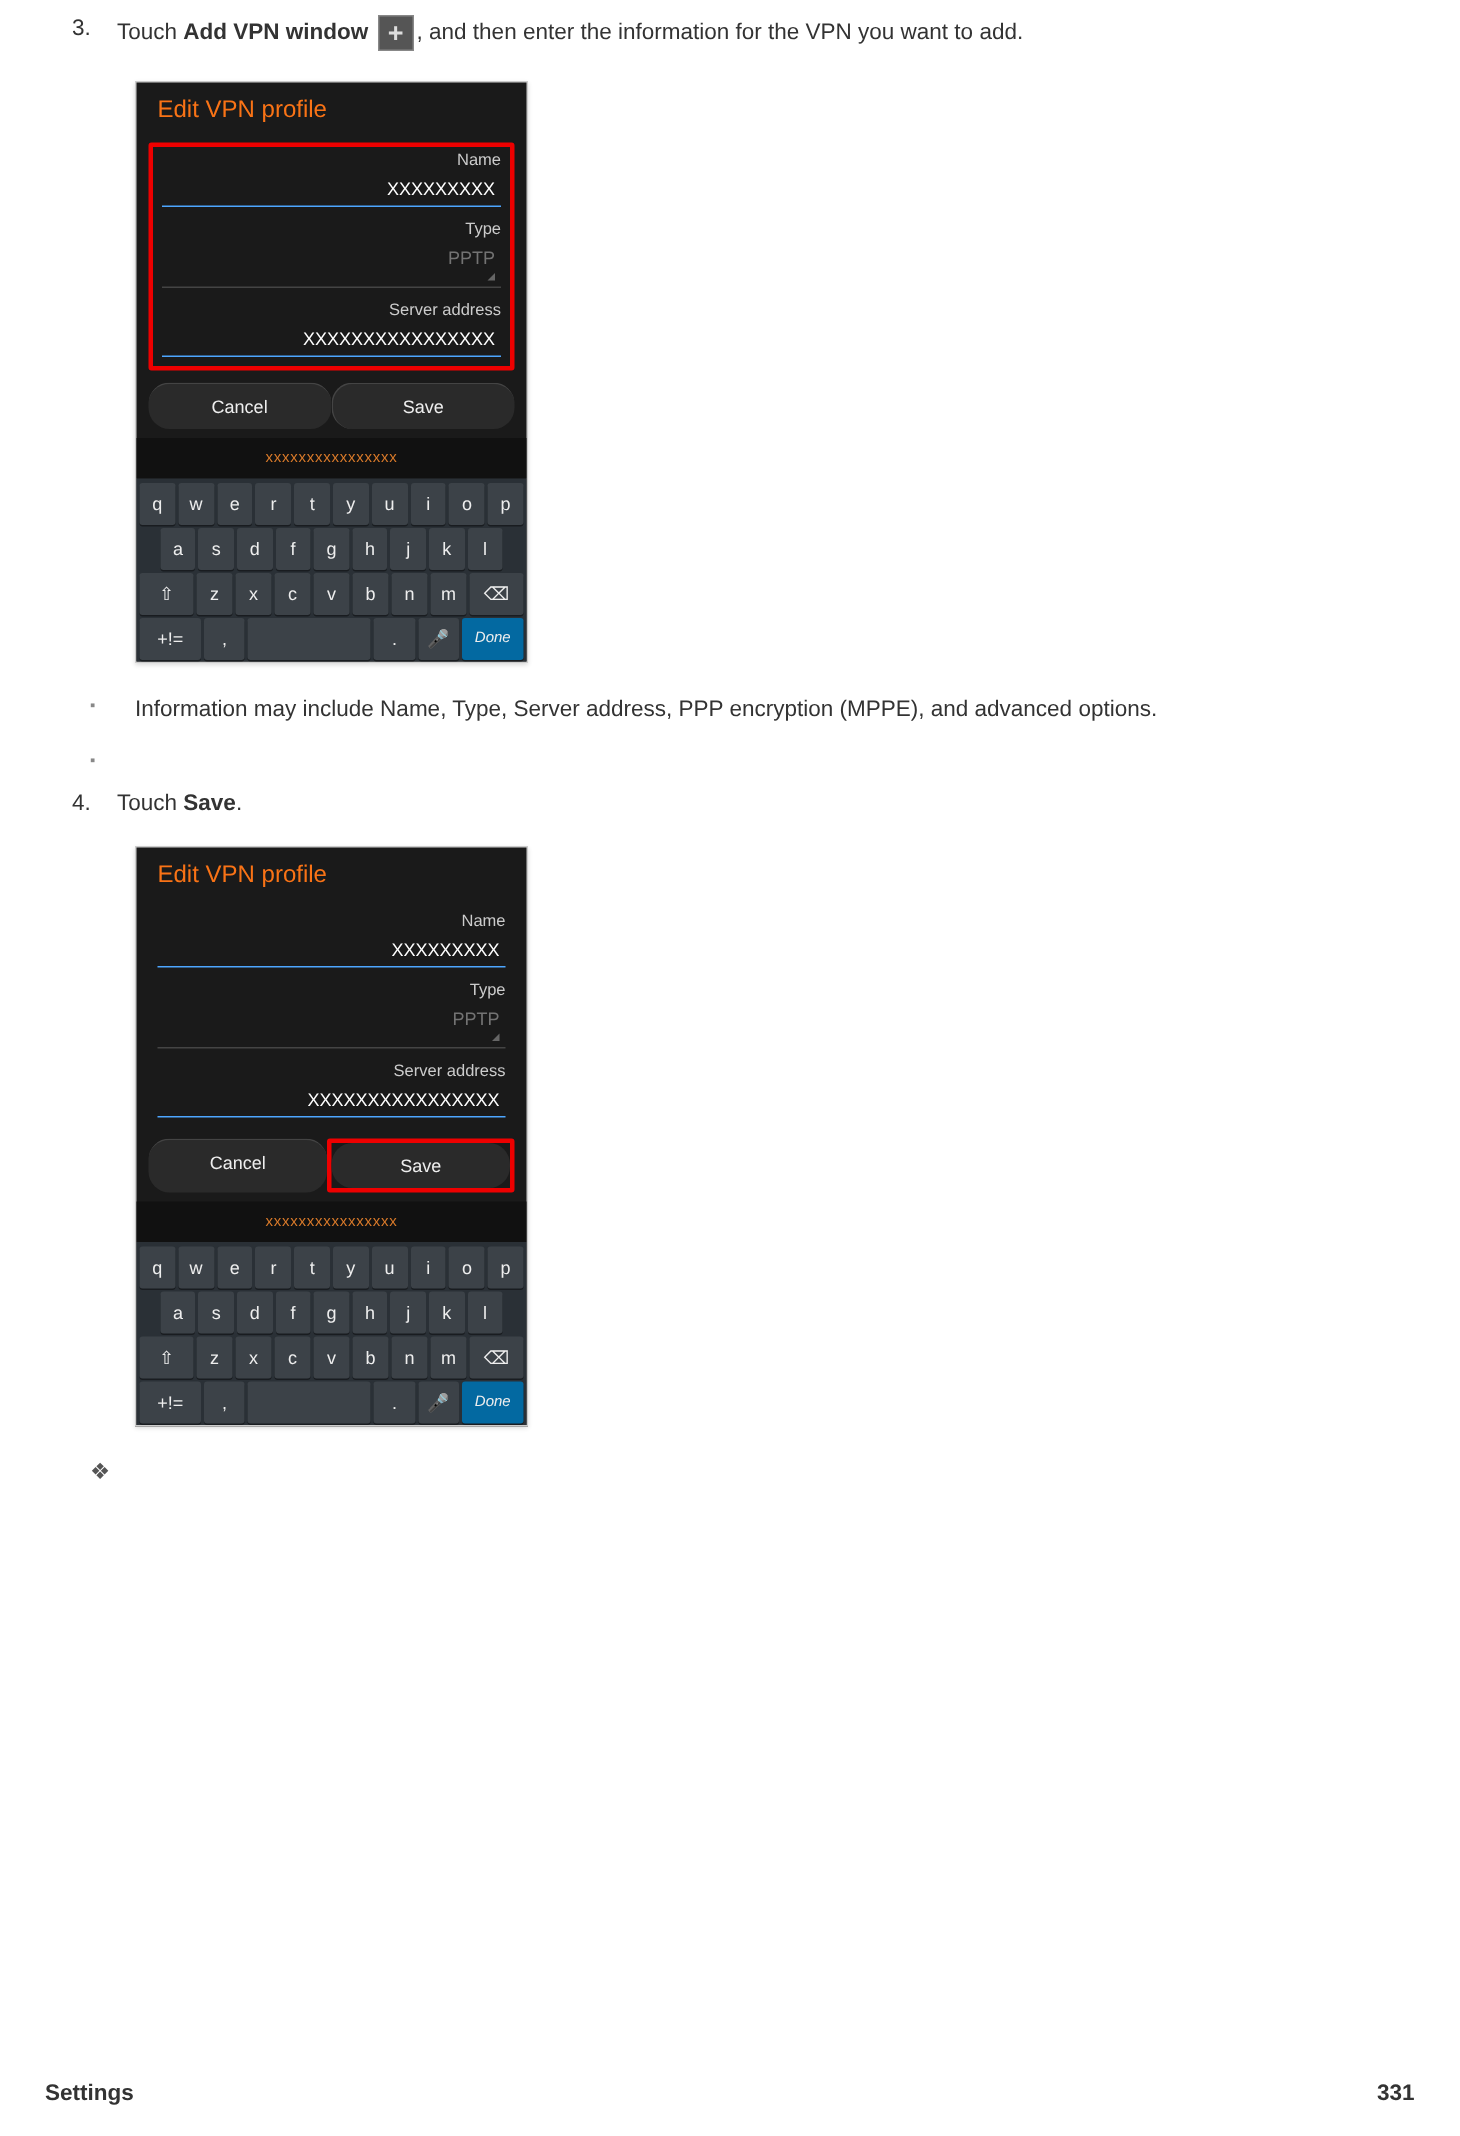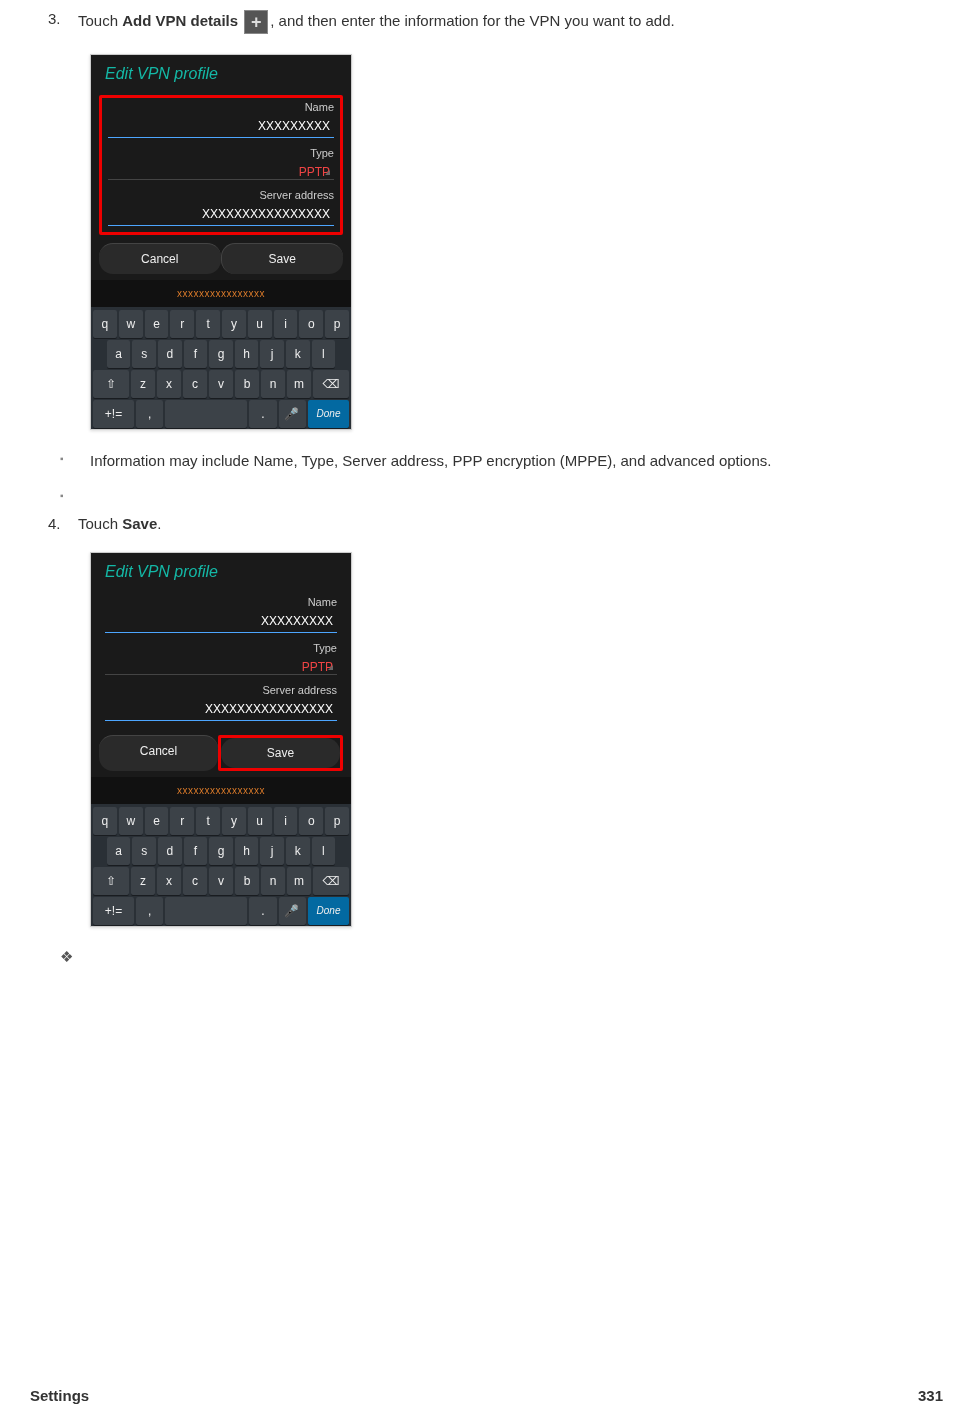--- a/index.html
+++ b/index.html
@@ -46,25 +46,24 @@
     }
     .bold { font-weight: bold; }
     .screenshot {
       margin: 20px 0 20px 60px;
       width: 260px;
       border: 1px solid #ccc;
       background: #1a1a1a;
       box-shadow: 0 1px 3px rgba(0,0,0,0.15);
     }
     .ss-header {
-      color: #14b8a6;
+      color: #f97316;
       font-size: 16px;
       padding: 10px 14px 8px;
       font-family: Arial, sans-serif;
-      font-style: italic;
     }
     .ss-body {
       padding: 4px 8px 6px;
     }
     .ss-form-group {
       padding: 3px 6px 6px;
       text-align: right;
     }
     .ss-label {
       color: #ccc;
@@ -73,23 +72,23 @@
       padding-bottom: 2px;
     }
     .ss-input {
       color: #fff;
       font-size: 12px;
       border-bottom: 1px solid #4da6ff;
       padding: 2px 4px 4px;
       margin-top: 2px;
     }
     .ss-dropdown {
-      color: #ef4444;
+      color: #737373;
       font-size: 12px;
-      padding: 2px 4px 0;
+      padding: 2px 4px 12px;
       border-bottom: 1px solid #444;
       margin-top: 2px;
       position: relative;
     }
     .ss-dropdown::after {
       content: '';
       position: absolute;
       right: 4px;
       bottom: 4px;
       width: 0; height: 0;
@@ -176,21 +175,21 @@
       color: #333;
       font-weight: bold;
     }
   </style>
 </head>
 <body>
 
 <div class="list-item">
   <div class="list-num">3.</div>
   <div class="list-content">
-    <span>Touch </span><span class="bold">Add VPN details</span>
+    <span>Touch </span><span class="bold">Add VPN window</span>
     <span class="plus-icon">+</span><span>, and then enter the information for the VPN you want to add.</span>
   </div>
 </div>
 
 <div class="screenshot">
   <div class="ss-header">Edit VPN profile</div>
   <div class="ss-body">
     <div class="red-outline-inputs">
       <div class="ss-form-group">
         <span class="ss-label">Name</span>

